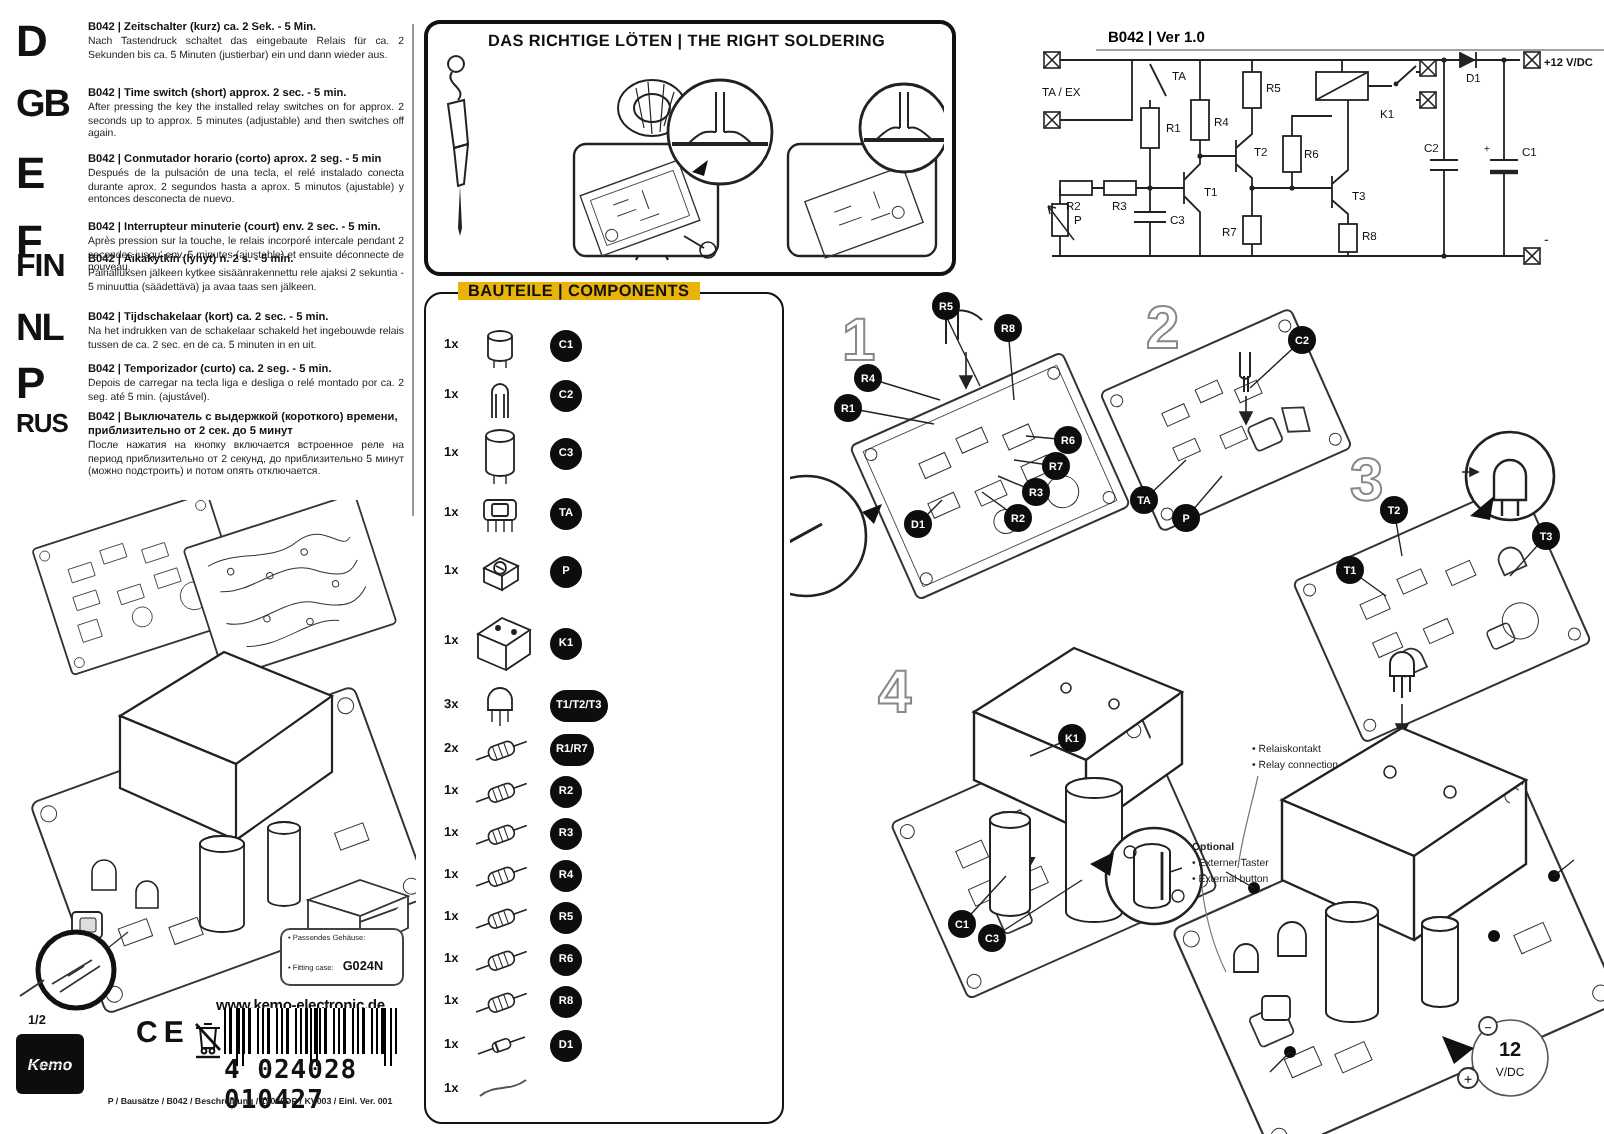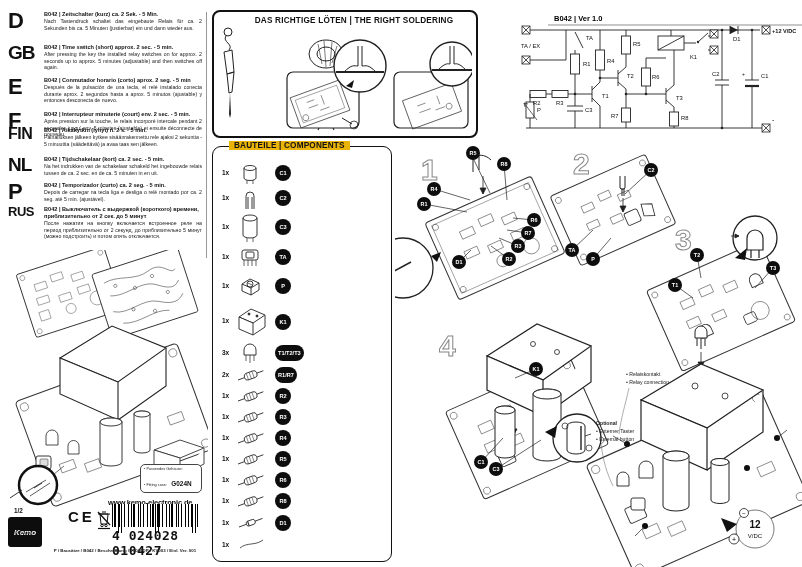--- a/index.html
+++ b/index.html
@@ -6,21 +6,21 @@
   #page{position:relative;width:802px;height:567px;background:#fff;font-family:"Liberation Sans",sans-serif;color:#111;overflow:hidden;border-bottom:2px solid #d6d6d4;}
   .abs{position:absolute;}
   
   .lang{position:absolute;left:8px;width:198px;display:flex;}
   .lang-code{font-weight:bold;letter-spacing:-1px;line-height:.9;flex:0 0 36px;}
   .lang-text{flex:1;padding-right:4px;}
   .lang-title{font-size:5.6px;font-weight:bold;line-height:1.25;}
   .lang-body{font-size:5.2px;line-height:1.3;text-align:justify;color:#222;}
   
   .solderbox{position:absolute;left:212px;top:10px;width:262px;height:124px;border:2px solid #111;border-radius:8px;}
-  .solder-title{position:absolute;left:30px;top:4px;width:220px;text-align:center;font-size:8.2px;font-weight:bold;letter-spacing:.2px;}
+  .solder-title{position:absolute;left:30px;top:4px;width:220px;text-align:left;font-size:8.2px;font-weight:bold;letter-spacing:.2px;}
   
   .comp-panel{position:absolute;left:212px;top:146px;width:178px;height:414px;border:1.6px solid #111;border-radius:9px;}
   .comp-title{position:absolute;top:-6px;left:16px;background:#eab308;padding:0 5px;font-size:8.2px;font-weight:bold;letter-spacing:.2px;}
   .comp-row{position:absolute;left:0;width:100%;height:22px;}
   .comp-qty{position:absolute;left:9px;top:6px;font-size:6.5px;font-weight:bold;}
   .comp-icon{position:absolute;left:22px;top:0;}
   .badge{position:absolute;left:62px;top:2px;min-width:16px;height:16px;border-radius:9px;background:#0d0d0d;color:#fff;font-size:5.6px;font-weight:bold;display:flex;align-items:center;justify-content:center;padding:0 3px;box-sizing:border-box;}
   .divider-v{position:absolute;left:206px;top:12px;width:1px;height:246px;background:#999;}
   
   .website{position:absolute;left:108px;top:498px;width:100px;font-size:7.6px;font-weight:bold;letter-spacing:-.2px;}

